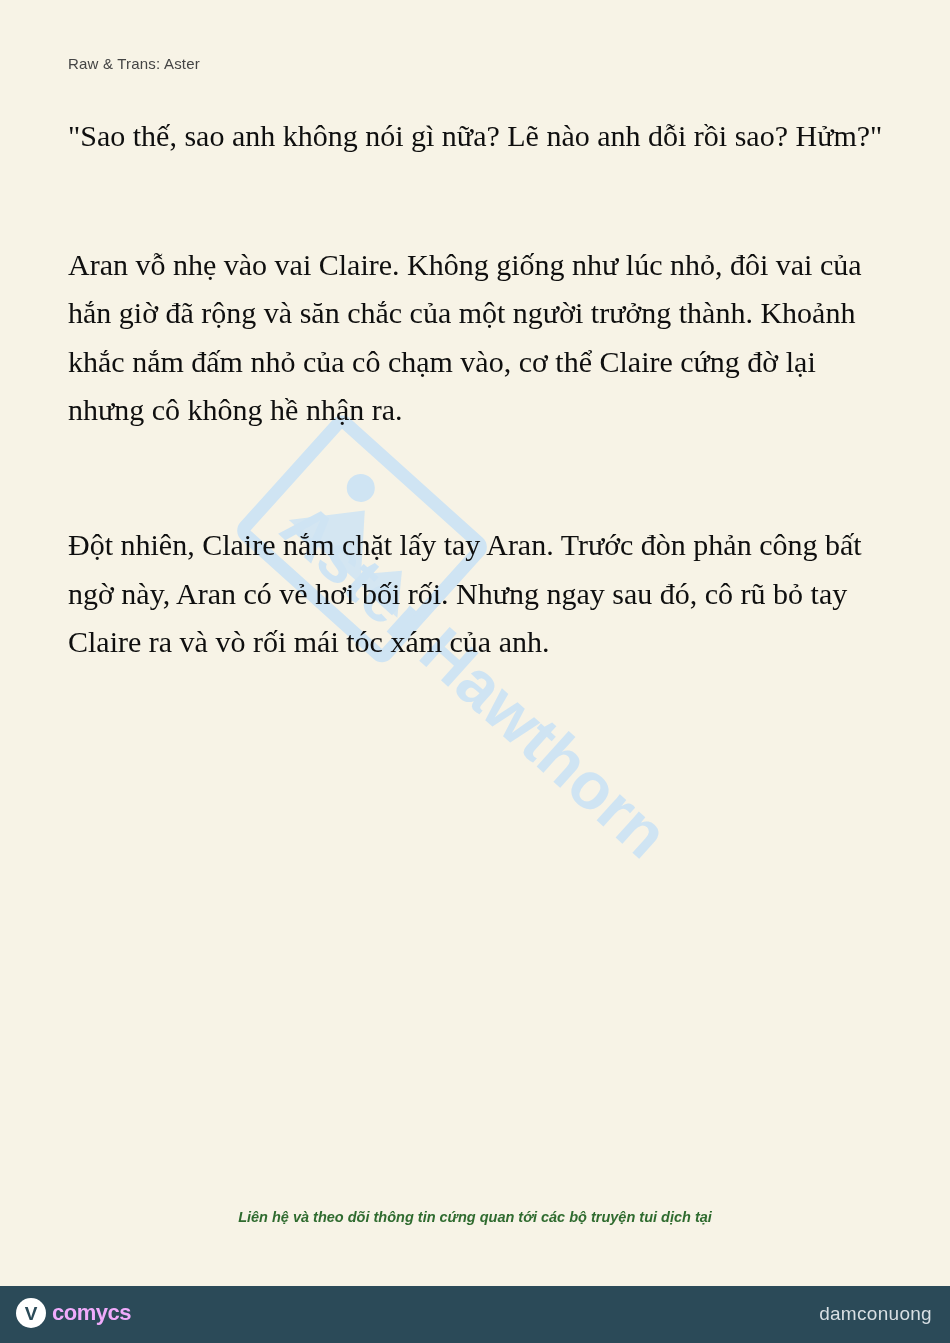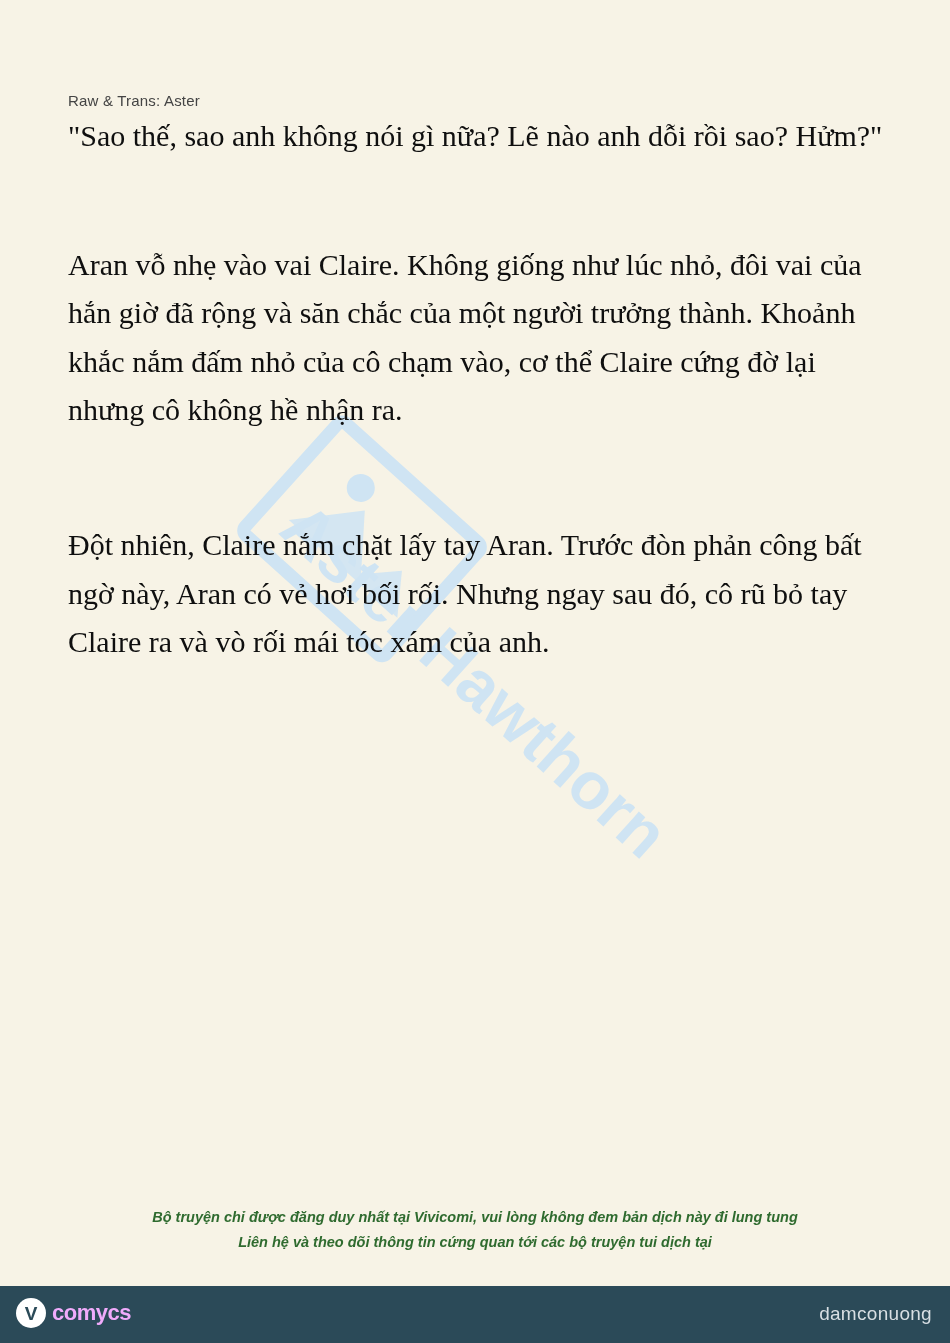--- a/index.html
+++ b/index.html
@@ -42,21 +42,20 @@
   }
 
   
   .header {
     position: absolute;
     left: 68px;
     top: 55px;
     font-size: 15px;
     color: #444444;
     letter-spacing: 0.2px;
-    margin-top: 37px;
   }
 
   
   .content {
     position: absolute;
     left: 68px;
     top: 112px;
     width: 818px;
   }
   .para {
@@ -147,21 +146,20 @@
 
   <div class="header">Raw &amp; Trans: Aster</div>
 
   <div class="content">
     <p class="para p1">"Sao thế, sao anh không nói gì nữa? Lẽ nào anh dỗi rồi sao? Hửm?"</p>
     <p class="para p2">Aran vỗ nhẹ vào vai Claire. Không giống như lúc nhỏ, đôi vai của hắn giờ đã rộng và săn chắc của một người trưởng thành. Khoảnh khắc nắm đấm nhỏ của cô chạm vào, cơ thể Claire cứng đờ lại nhưng cô không hề nhận ra.</p>
     <p class="para p3">Đột nhiên, Claire nắm chặt lấy tay Aran. Trước đòn phản công bất ngờ này, Aran có vẻ hơi bối rối. Nhưng ngay sau đó, cô rũ bỏ tay Claire ra và vò rối mái tóc xám của anh.</p>
   </div>
 
   <div class="footer-notice">
-    <div>Bộ truyện chỉ được đăng duy nhất tại Vivicomi, vui lòng không đem bản dịch này đi lung tung</div>
     <div>Liên hệ và theo dõi thông tin cứng quan tới các bộ truyện tui dịch tại</div>
   </div>
 
   <div class="bottom-bar">
     <div class="brand">
       <span class="brand-badge">V</span>
       <span class="brand-name">comycs</span>
     </div>
     <div class="bottom-right">damconuong</div>
   </div>

